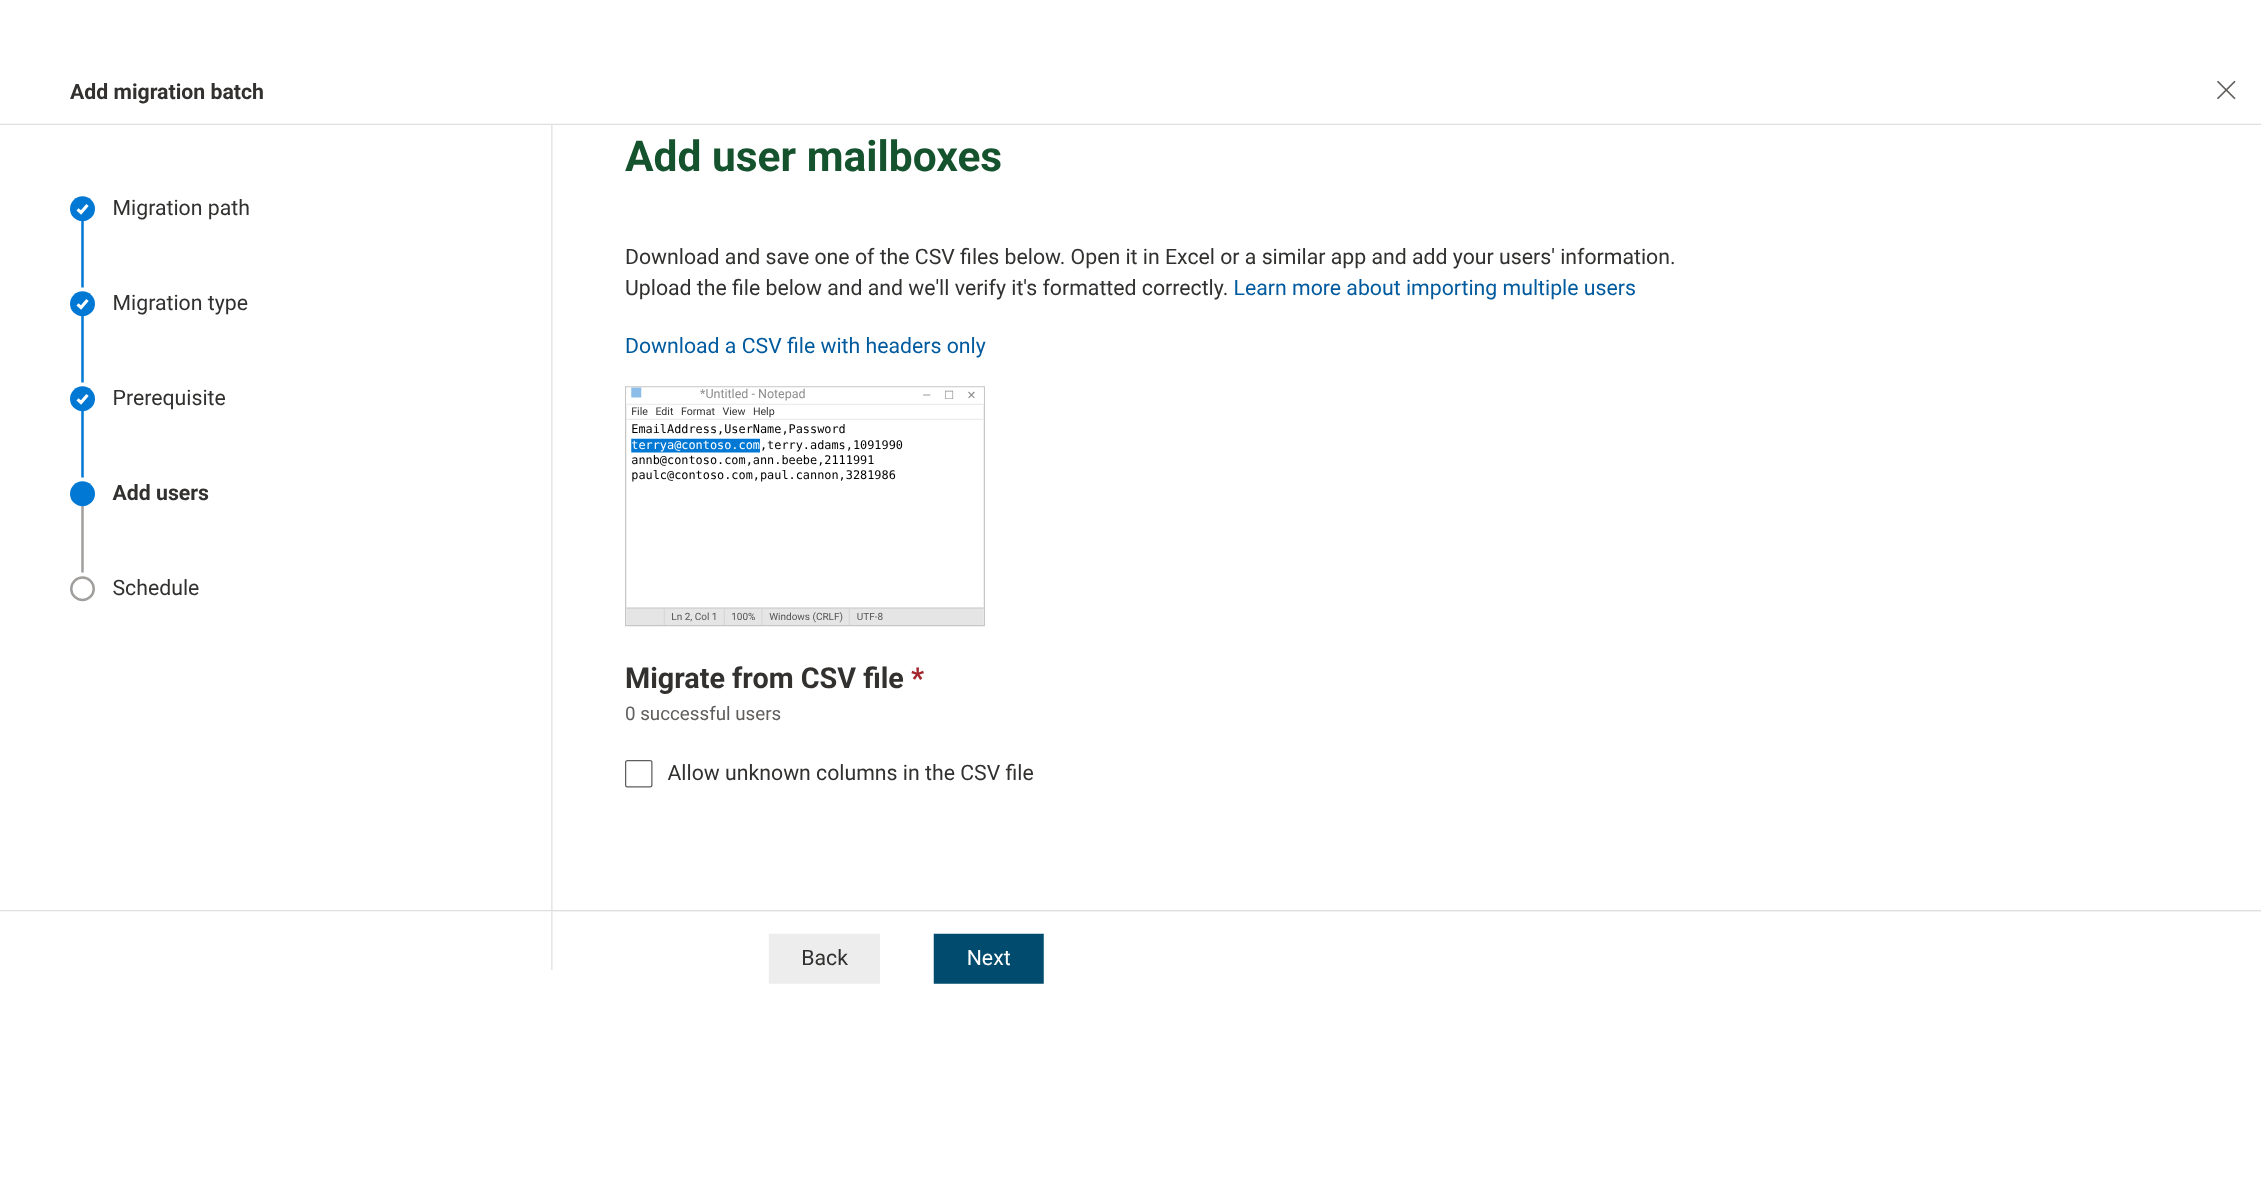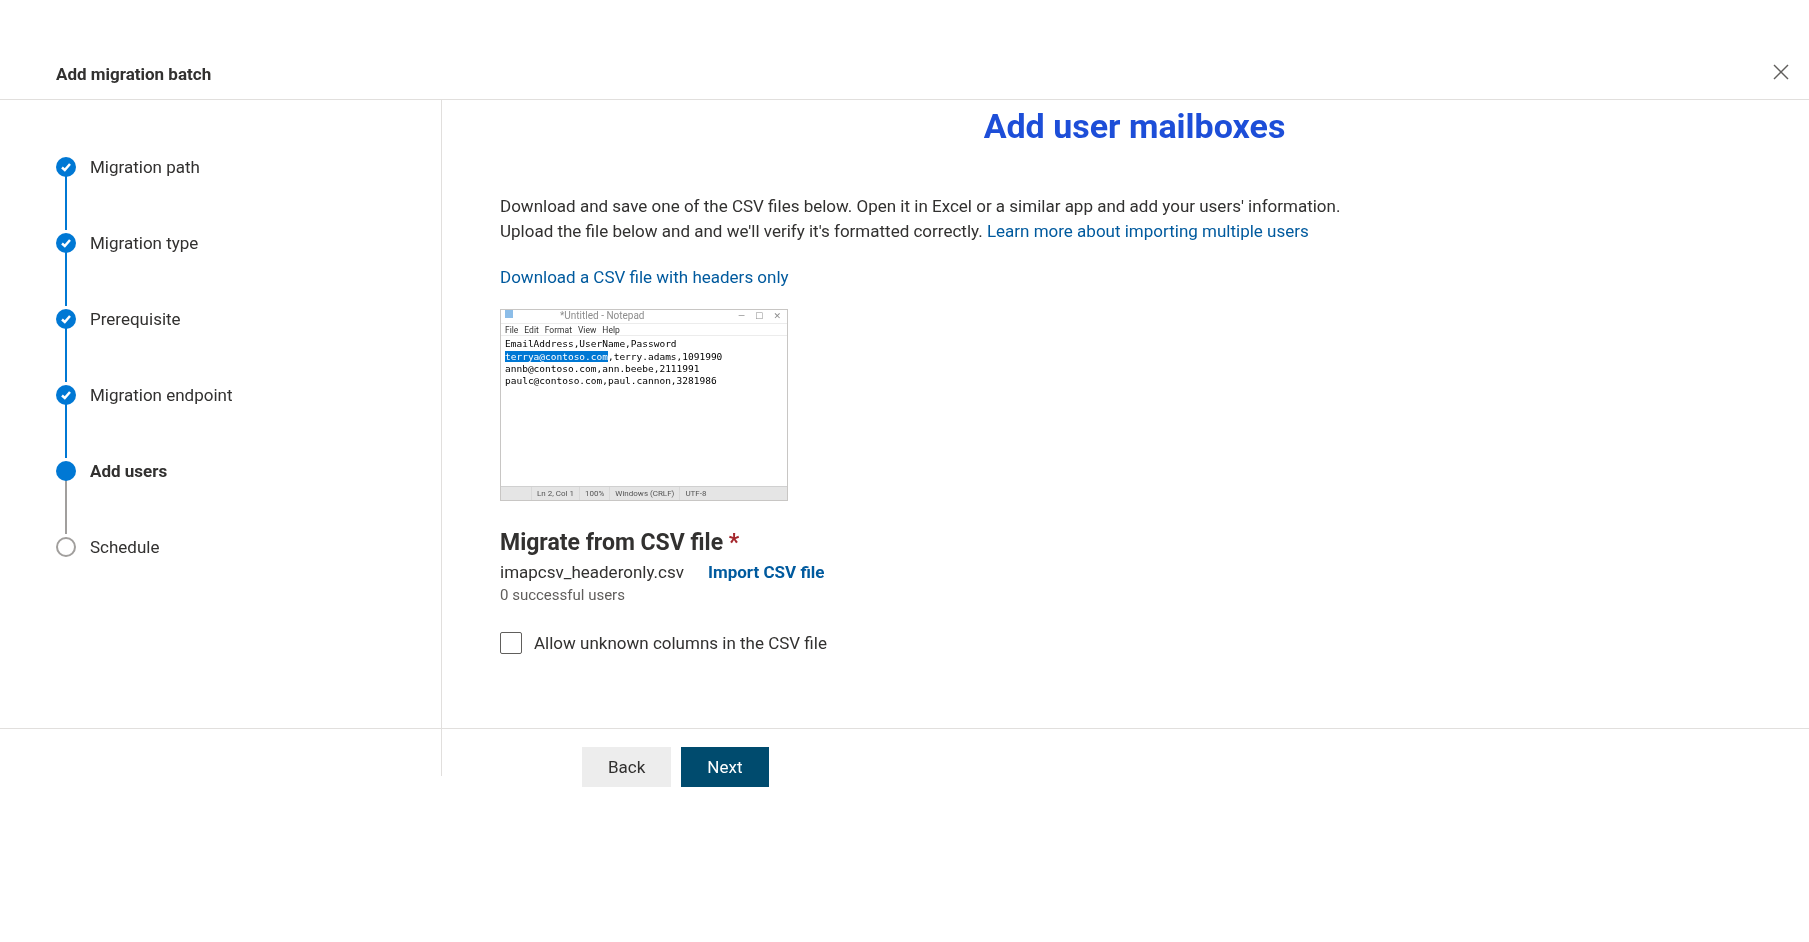--- a/index.html
+++ b/index.html
@@ -95,24 +95,23 @@
   .main {
     flex: 1;
     position: relative;
     padding: 0 40px 0 58px;
     height: 676px;
     overflow: hidden;
   }
   .main h1 {
     font-size: 34px;
     font-weight: 700;
-    color: #1d4ed8;
+    color: #14532d;
     margin-top: 6px;
     margin-bottom: 48px;
-    text-align: center;
   }
   .desc {
     font-size: 17px;
     line-height: 1.45;
     color: #323130;
     max-width: 880px;
     margin-bottom: 24px;
   }
   .link {
     color: #005a9e;
@@ -221,20 +220,21 @@
     display: flex;
     gap: 10px;
   }
   .btn {
     height: 40px;
     padding: 0 26px;
     font-size: 17px;
     border: none;
     cursor: pointer;
     font-family: inherit;
+    margin-left: 33px;
   }
   .btn-secondary { background: #ededed; color: #323130; }
   .btn-primary { background: #004b6e; color: #fff; }
   .full-top-border {
     position:absolute;
     left:0;
     right:0;
     top:728px;
     height:1px;
     background:#e1dfdd;
@@ -275,29 +275,20 @@
         <span class="step-label">Migration type</span>
       </li>
       <li class="step-row">
         <div class="step-marker completed">
             <svg viewBox="0 0 12 12">
               <polyline points="2,6.5 4.8,9 10,3"></polyline>
             </svg>
           </div>
         <div class="step-connector done"></div>
         <span class="step-label">Prerequisite</span>
-      </li>
-      <li class="step-row">
-        <div class="step-marker completed">
-            <svg viewBox="0 0 12 12">
-              <polyline points="2,6.5 4.8,9 10,3"></polyline>
-            </svg>
-          </div>
-        <div class="step-connector done"></div>
-        <span class="step-label">Migration endpoint</span>
       </li>
       <li class="step-row">
         <div class="step-marker current"></div>
         <div class="step-connector todo"></div>
         <span class="step-label current">Add users</span>
       </li>
       <li class="step-row">
         <div class="step-marker pending"></div>
         <span class="step-label">Schedule</span>
       </li>
@@ -337,24 +328,20 @@
         <span>Ln 2, Col 1</span>
         <span>100%</span>
         <span>Windows (CRLF)</span>
         <span>UTF-8</span>
       </div>
     </div>
 
     <div class="field-label">
       <span>Migrate from CSV file</span> <span class="req">*</span>
     </div>
-    <div class="file-row">
-      <span class="file-name">imapcsv_headeronly.csv</span>
-      <span class="import-link">Import CSV file</span>
-    </div>
     <div class="status-text">0 successful users</div>
 
     <div class="checkbox-row">
       <div class="checkbox"></div>
       <span>Allow unknown columns in the CSV file</span>
     </div>
   </main>
 </div>
 
 <div class="full-top-border"></div>

